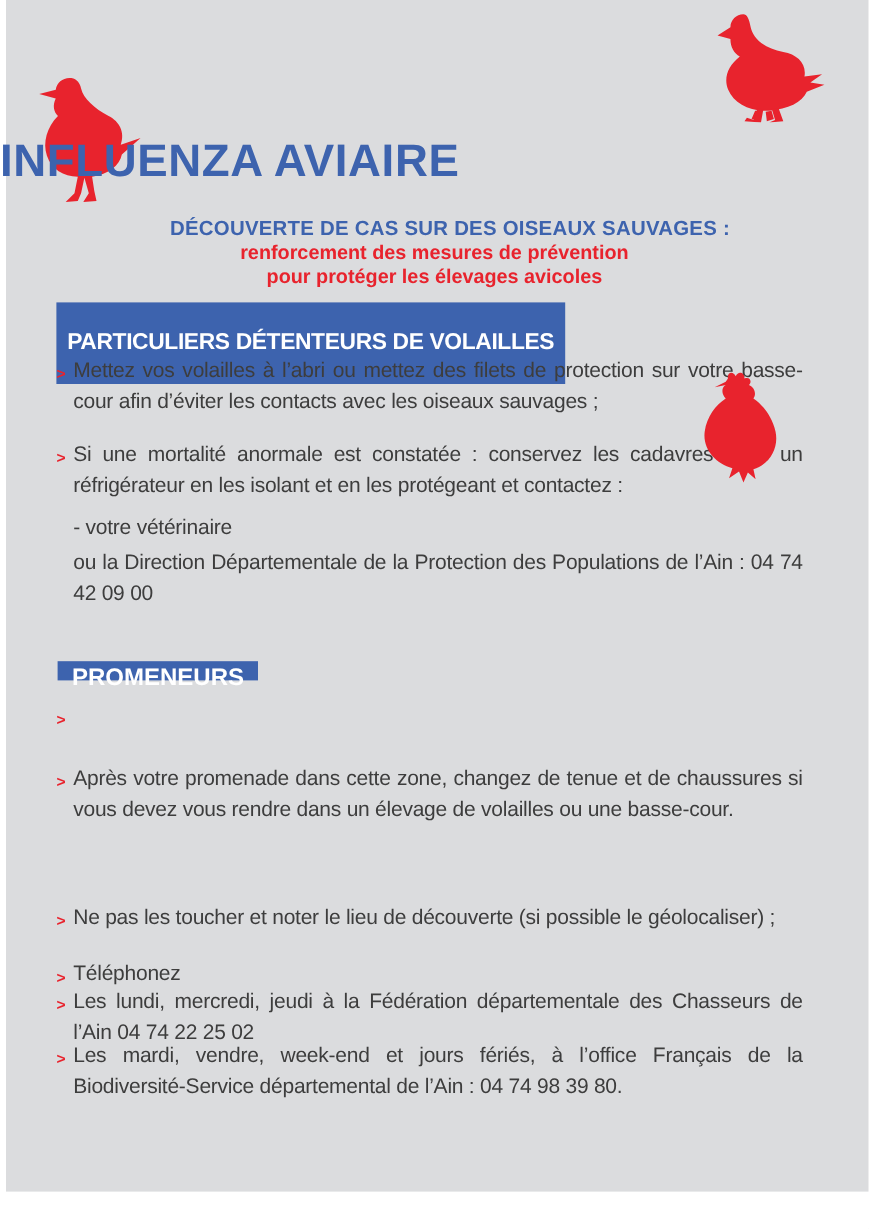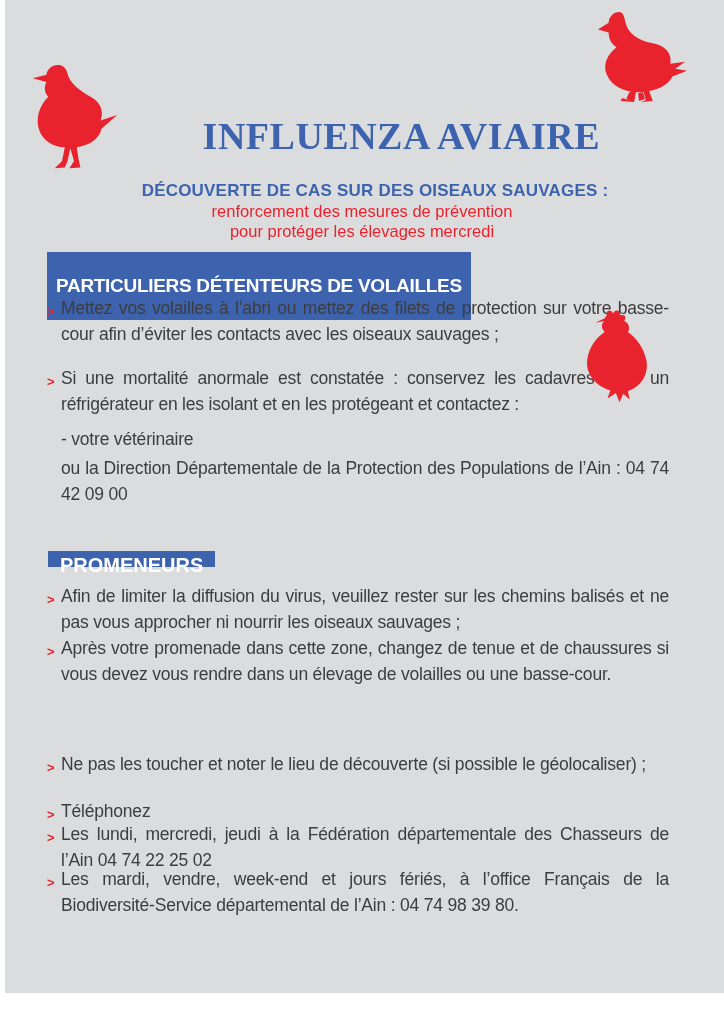--- a/index.html
+++ b/index.html
@@ -6,30 +6,30 @@
   .page{
     position:relative;width:724px;height:1024px;background:#ffffff;overflow:hidden;
     font-family:"Liberation Sans","DejaVu Sans",sans-serif;
   }
   .panel{position:absolute;left:5px;top:0;width:719px;height:993px;background:#dbdcde;}
   .bird{position:absolute;}
   .seagull{left:28px;top:60px;width:92px;height:112px;}
   .duck{left:592px;top:8px;width:98px;height:94px;}
   .hen{left:576px;top:308px;width:76px;height:96px;z-index:3;}
   .title{
-    position:absolute;left:0;top:114px;width:600px;margin:0;text-align:right;
-    font-size:38px;font-weight:bold;color:#3d63ae;letter-spacing:0.5px;font-family:Liberation Serif, serif;
+    position:absolute;left:0;top:114px;width:600px;margin:0;text-align:left;
+    font-size:38px;font-weight:bold;color:#3d63ae;letter-spacing:0.5px;
   }
   .sub-blue{
     position:absolute;left:0;top:181px;width:724px;text-align:center;
     font-size:17px;font-weight:bold;color:#3d63ae;letter-spacing:0.2px;margin-left:13px;
   }
   .sub-red{
     position:absolute;left:0;top:201px;width:724px;text-align:center;
-    font-size:16.5px;font-weight:normal;color:#e8232d;line-height:20px;
+    font-size:16.5px;font-weight:bold;color:#e8232d;line-height:20px;
   }
   .banner{
     position:absolute;background:#3d63ae;color:#ffffff;font-weight:bold;
     white-space:nowrap;display:inline-block;
   }
   .b1{left:47px;top:252px;height:36px;line-height:36px;font-size:19px;padding:16px 9px;letter-spacing:-0.3px;}
   .b2{left:48px;top:551px;height:16px;line-height:29px;font-size:20px;padding:0 12px;}
   .b3{left:48px;top:716px;height:30px;line-height:30px;font-size:20px;padding:0 10px;letter-spacing:0.3px;}
   .bullet{
     position:absolute;left:47px;width:622px;padding-left:14px;box-sizing:border-box;
@@ -62,41 +62,40 @@
   </svg>
 
   <svg class="bird hen" viewBox="0 0 80 104" xmlns="http://www.w3.org/2000/svg">
     <path fill="#e8232d" d="M32 8 C31 2 37 1 39 6 C41 1 47 2 47 8 C52 6 54 11 51 14 C56 16 58 22 55 26 C64 32 72 43 75 56 C78 71 70 85 55 90 L57 99 L50 93 L46 102 L42 92 L33 98 L36 89 C21 85 9 72 11 56 C13 42 21 32 30 26 C26 22 26 16 30 14 L20 16 L30 11 Z"></path>
   </svg>
 
   <h1 class="title">INFLUENZA AVIAIRE</h1>
   <div class="sub-blue">DÉCOUVERTE DE CAS SUR DES OISEAUX SAUVAGES :</div>
   <div class="sub-red">
     <div>renforcement des mesures de prévention</div>
-    <div>pour protéger les élevages mercredi</div>
+    <div>pour protéger les élevages avicoles</div>
   </div>
 
   <div class="banner b1">PARTICULIERS DÉTENTEURS DE VOLAILLES</div>
 
   <div class="bullet p1a">
     <span class="mk">&gt;</span>
     <span>Mettez vos volailles à l’abri ou mettez des filets de protection sur votre basse-cour afin d’éviter les contacts avec les oiseaux sauvages ;</span>
   </div>
   <div class="bullet p1b">
     <span class="mk">&gt;</span>
     <span>Si une mortalité anormale est constatée : conservez les cadavres dans un réfrigérateur en les isolant et en les protégeant et contactez :</span>
   </div>
   <div class="para p1c">- votre vétérinaire</div>
   <div class="para p1d">ou la Direction Départementale de la Protection des Populations de l’Ain : 04 74 42 09 00</div>
 
   <div class="banner b2">PROMENEURS</div>
 
   <div class="bullet p2a">
     <span class="mk">&gt;</span>
-    <span>Afin de limiter la diffusion du virus, veuillez rester sur les chemins balisés et ne pas vous approcher ni nourrir les oiseaux sauvages ;</span>
   </div>
   <div class="bullet p2b">
     <span class="mk">&gt;</span>
     <span>Après votre promenade dans cette zone, changez de tenue et de chaussures si vous devez vous rendre dans un élevage de volailles ou une basse-cour.</span>
   </div>
 
 
   <div class="bullet p3a">
     <span class="mk">&gt;</span>
     <span>Ne pas les toucher et noter le lieu de découverte (si possible le géolocaliser) ;</span>

